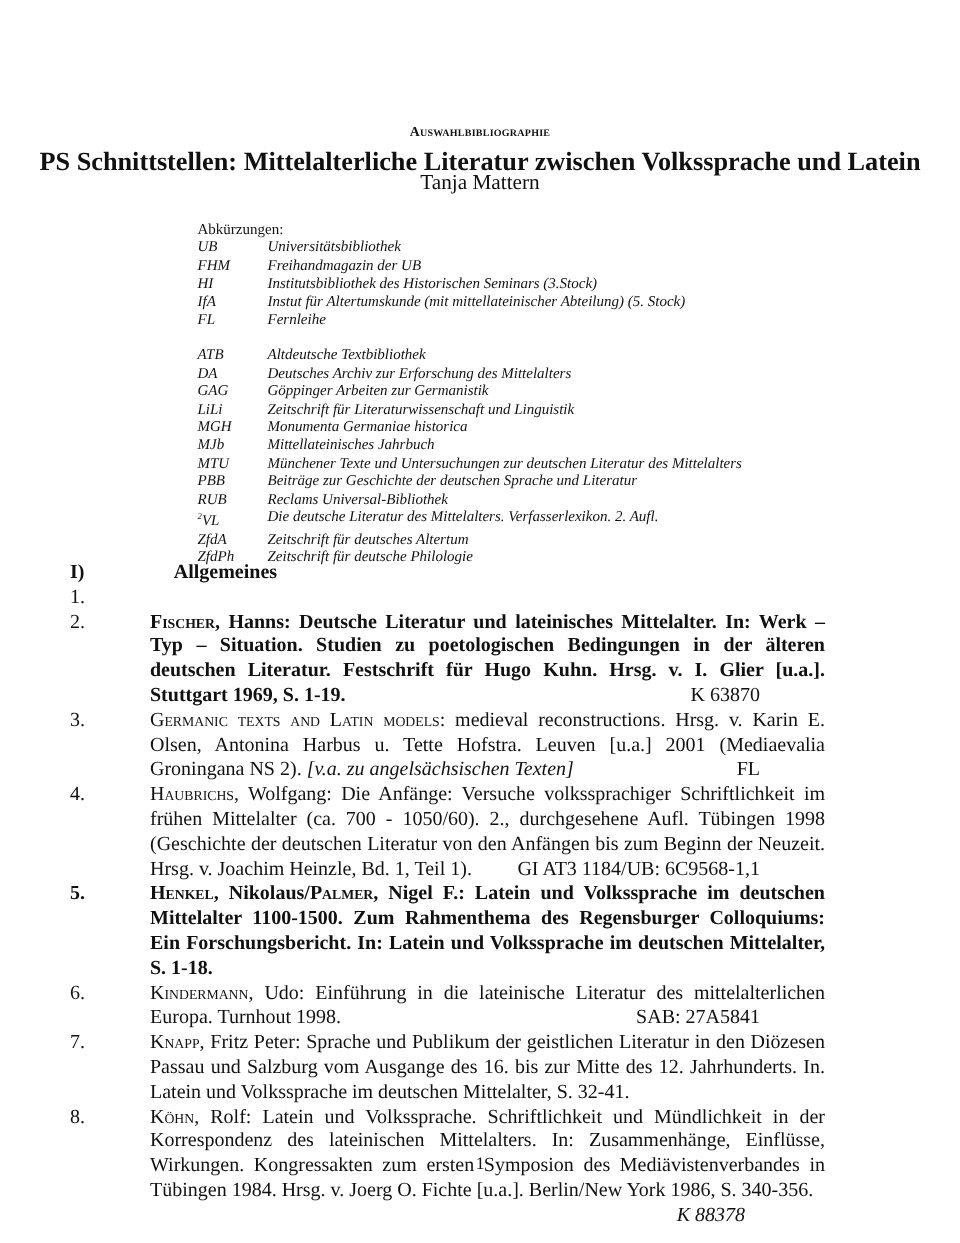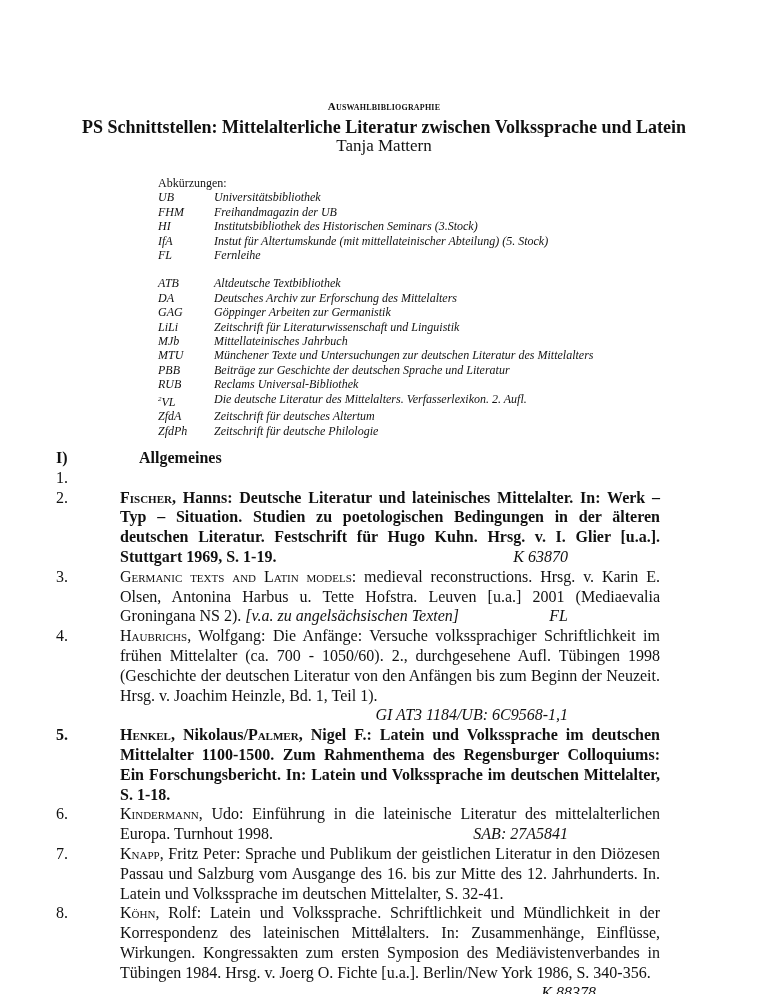--- a/index.html
+++ b/index.html
@@ -2,41 +2,41 @@
 <html><head>
 <meta charset="utf-8">
 <style>
   html, body { margin: 0; padding: 0; background: #ffffff; }
   body {
     width: 768px; height: 994px; overflow: hidden; position: relative;
     font-family: "Liberation Serif", "DejaVu Serif", serif; color: #111;
   }
   .header { position: absolute; left: 0; width: 768px; text-align: center; }
   .h-kicker { top: 100px; font-weight: bold; font-size: 11px; letter-spacing: 0.2px; }
-  .h-title { top: 117px; font-weight: bold; font-size: 18px; }
+  .h-title { top: 117px; font-weight: bold; font-size: 21px; }
   .h-author { top: 136px; font-size: 17px; }
 
   .abbr { position: absolute; left: 128px; top: 176px; font-size: 12px; line-height: 14.4px; margin-left: 30px; }
   .abbr-head { margin: 0; }
   .abbr-row { display: flex; }
   .abbr-key { width: 56px; }
   .abbr-group-loc .abbr-key, .abbr-group-loc .abbr-val { font-style: italic; }
   .abbr-group-lit { margin-top: 14px; font-style: italic; }
   sup { font-size: 7px; vertical-align: 5px; }
 
   .biblio { position: absolute; left: 56px; top: 448px; width: 650px; font-size: 16px; line-height: 19.8px; }
   .section-row { display: flex; font-weight: bold; }
   .section-num { width: 83px; }
   .entry { display: flex; }
   .entry-num { width: 64px; flex: 0 0 64px; }
   .entry-text { width: 540px; text-align: justify; }
   .entry.bold .entry-text, .entry.bold .entry-num { font-weight: bold; }
   .sc-name { font-variant: small-caps; }
   .it { font-style: italic; }
-  .loc { font-style: italic; float: right; margin-right: 92px; }
+  .loc { float: right; margin-right: 52px; }
   .loc-line { display: block; text-align: right; padding-right: 64px; font-style: italic; }
 
   .page-number { position: absolute; top: 924px; left: 0; width: 768px; text-align: center; font-size: 14px; }
 </style>
 </head>
 <body>
 
 <div class="header h-kicker">
   <span style="font-variant: small-caps;">Auswahlbibliographie</span>
 </div>
@@ -76,20 +76,24 @@
         <span class="abbr-key">DA</span>
         <span class="abbr-val">Deutsches Archiv zur Erforschung des Mittelalters</span>
       </div>
     <div class="abbr-row">
         <span class="abbr-key">GAG</span>
         <span class="abbr-val">Göppinger Arbeiten zur Germanistik</span>
       </div>
     <div class="abbr-row">
         <span class="abbr-key">LiLi</span>
         <span class="abbr-val">Zeitschrift für Literaturwissenschaft und Linguistik</span>
+      </div>
+    <div class="abbr-row">
+        <span class="abbr-key">MGH</span>
+        <span class="abbr-val">Monumenta Germaniae historica</span>
       </div>
     <div class="abbr-row">
         <span class="abbr-key">MJb</span>
         <span class="abbr-val">Mittellateinisches Jahrbuch</span>
       </div>
     <div class="abbr-row">
         <span class="abbr-key">MTU</span>
         <span class="abbr-val">Münchener Texte und Untersuchungen zur deutschen Literatur des Mittelalters</span>
       </div>
     <div class="abbr-row">

